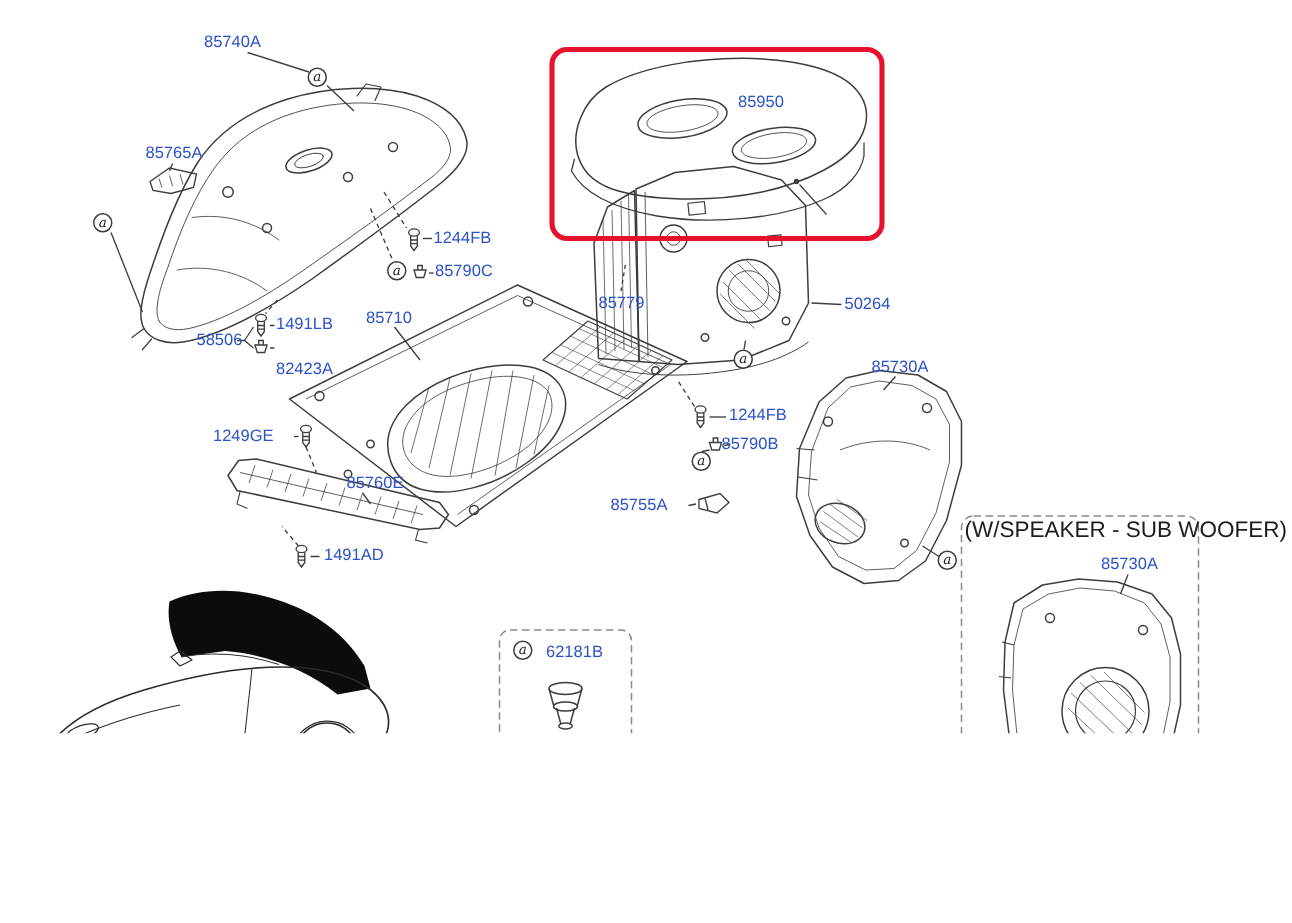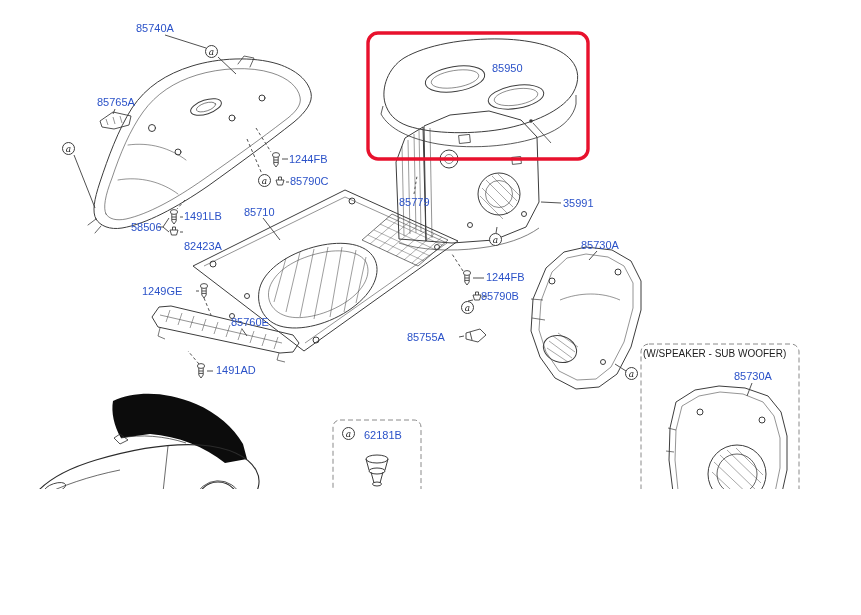--- a/index.html
+++ b/index.html
@@ -5,21 +5,21 @@
   html,body{margin:0;padding:0;background:#fff;}
   .stage{position:relative;width:861px;height:489px;background:#ffffff;
          font-family:"Liberation Sans",sans-serif;overflow:hidden;}
   .stage > svg{position:absolute;left:0;top:0;}
   .plabel{position:absolute;color:#2b52c8;font-size:11px;line-height:12px;
           white-space:nowrap;cursor:pointer;}
   .marker{position:absolute;width:13px;height:13px;box-sizing:border-box;
           border:1px solid #3d3d3d;border-radius:50%;color:#1c1c1c;
           font:italic 9px "DejaVu Serif",serif;display:flex;align-items:center;
           justify-content:center;background:#fff;}
-  .note-title{position:absolute;color:#1c1c1c;font-size:10px;line-height:11px;
+  .note-title{position:absolute;color:#1c1c1c;font-size:15px;line-height:11px;
           text-align:left;white-space:nowrap;}
 </style>
 </head>
 <body>
 
 <div class="stage">
 
 <svg width="861" height="615" viewBox="0 0 861 615">
   <defs>
     <g id="scr" stroke="#3d3d3d" fill="none" stroke-width="0.9">
@@ -206,21 +206,21 @@
 <div class="plabel" style="left:136px;top:22px">85740A</div>
 <div class="plabel" style="left:97px;top:96px">85765A</div>
 <div class="plabel" style="left:289px;top:153px">1244FB</div>
 <div class="plabel" style="left:290px;top:175px">85790C</div>
 <div class="plabel" style="left:131px;top:221px">58506</div>
 <div class="plabel" style="left:184px;top:210px">1491LB</div>
 <div class="plabel" style="left:184px;top:240px">82423A</div>
 <div class="plabel" style="left:244px;top:206px">85710</div>
 <div class="plabel" style="left:399px;top:196px">85779</div>
 <div class="plabel" style="left:492px;top:62px">85950</div>
-<div class="plabel" style="left:563px;top:197px">35991</div>
+<div class="plabel" style="left:563px;top:197px">50264</div>
 <div class="plabel" style="left:581px;top:239px">85730A</div>
 <div class="plabel" style="left:486px;top:271px">1244FB</div>
 <div class="plabel" style="left:481px;top:290px">85790B</div>
 <div class="plabel" style="left:142px;top:285px">1249GE</div>
 <div class="plabel" style="left:231px;top:316px">85760E</div>
 <div class="plabel" style="left:407px;top:331px">85755A</div>
 <div class="plabel" style="left:216px;top:364px">1491AD</div>
 <div class="plabel" style="left:364px;top:429px">62181B</div>
 <div class="plabel" style="left:734px;top:370px">85730A</div>
 

